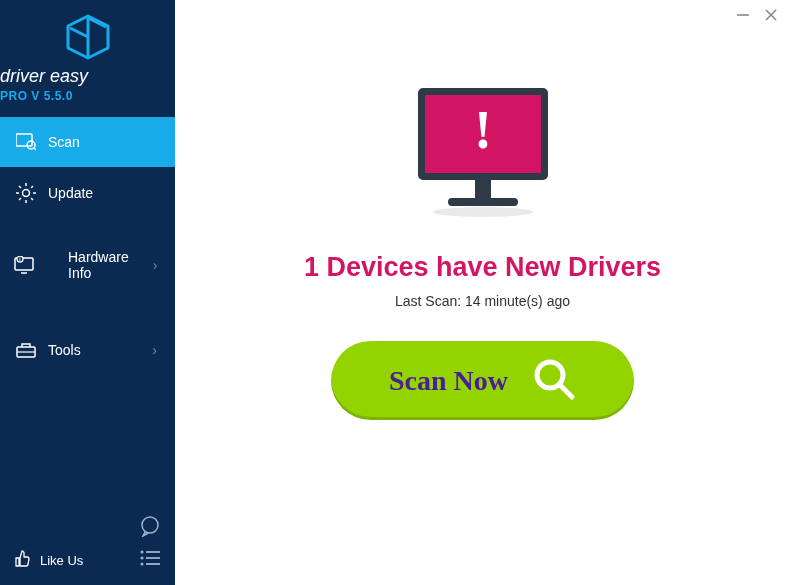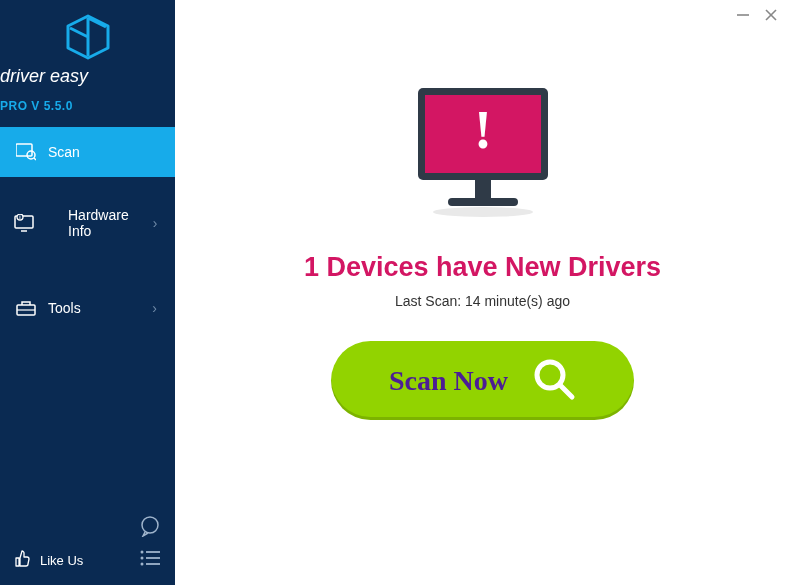--- a/index.html
+++ b/index.html
@@ -26,21 +26,21 @@
 .brand-name {
   font-size: 18px;
   font-style: italic;
   color: #fff;
   font-weight: 400;
 }
 .version {
   font-size: 12px;
   color: #17abea;
   font-weight: 700;
-  margin-top: 12px;
+  margin-top: 2px;
   letter-spacing: 0.5px;
 }
 .nav { flex: 1; }
 .nav-item {
   display: flex;
   align-items: center;
   padding: 16px 14px;
   cursor: pointer;
   color: #fff;
   font-size: 14px;
@@ -140,20 +140,38 @@
       <span class="icon-wrap">
         <svg width="20" height="18" viewBox="0 0 20 18">
             <rect x="0" y="1" width="16" height="12" rx="1" fill="none" stroke="#fff" stroke-width="1.5"></rect>
             <circle cx="15" cy="12" r="4" fill="none" stroke="#fff" stroke-width="1.5"></circle>
             <line x1="18" y1="15" x2="20" y2="17" stroke="#fff" stroke-width="1.5"></line>
           </svg>
       </span>
       <span class="label">Scan</span>
     </div>
 
+    <div class="nav-item">
+      <span class="icon-wrap">
+        <svg width="20" height="20" viewBox="0 0 20 20">
+            <circle cx="10" cy="10" r="3.5" fill="none" stroke="#fff" stroke-width="1.5"></circle>
+            <g stroke="#fff" stroke-width="1.5">
+              <line x1="10" y1="0" x2="10" y2="3"></line>
+              <line x1="10" y1="17" x2="10" y2="20"></line>
+              <line x1="0" y1="10" x2="3" y2="10"></line>
+              <line x1="17" y1="10" x2="20" y2="10"></line>
+              <line x1="3" y1="3" x2="5" y2="5"></line>
+              <line x1="15" y1="15" x2="17" y2="17"></line>
+              <line x1="3" y1="17" x2="5" y2="15"></line>
+              <line x1="15" y1="5" x2="17" y2="3"></line>
+            </g>
+          </svg>
+      </span>
+      <span class="label">Update</span>
+    </div>
 
     <div class="nav-item hardware-gap">
       <span class="icon-wrap">
         <svg width="20" height="18" viewBox="0 0 20 18">
             <rect x="1" y="2" width="18" height="12" rx="1" fill="none" stroke="#fff" stroke-width="1.5"></rect>
             <line x1="7" y1="17" x2="13" y2="17" stroke="#fff" stroke-width="1.5"></line>
             <circle cx="6" cy="3" r="3" fill="#0a2a52" stroke="#fff" stroke-width="1.3"></circle>
             <text x="6" y="5.2" font-size="5" fill="#fff" text-anchor="middle" font-weight="bold">i</text>
           </svg>
       </span>

